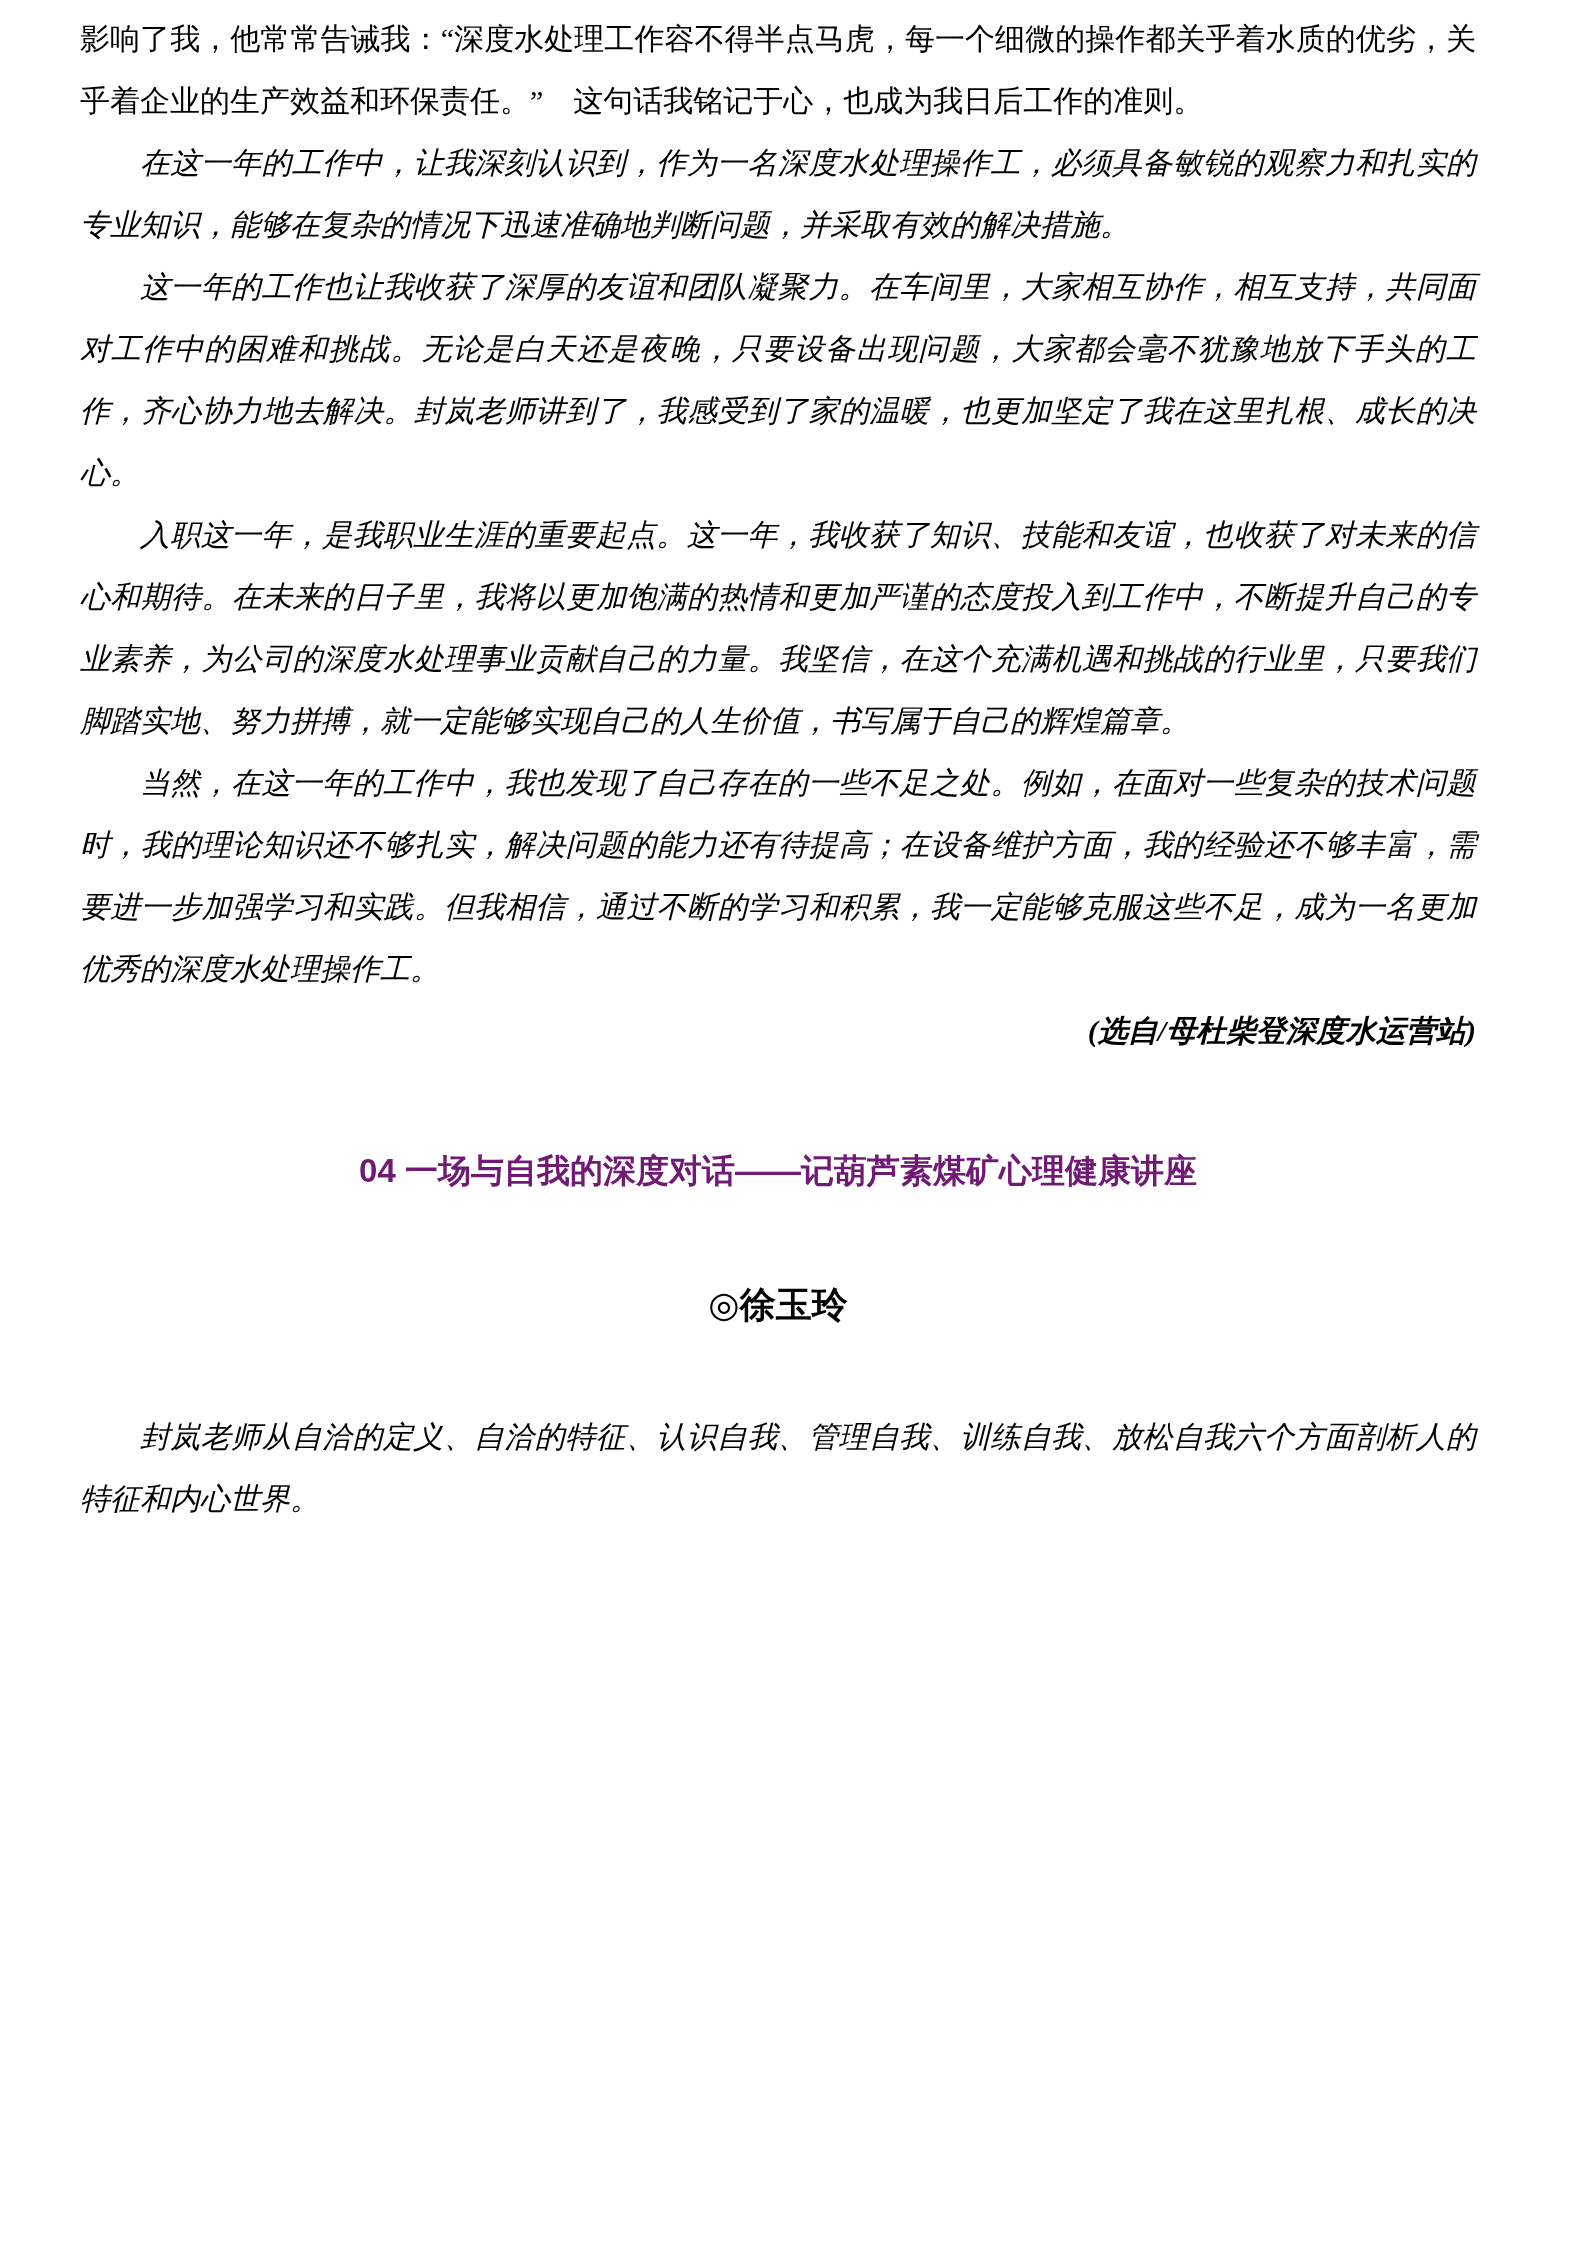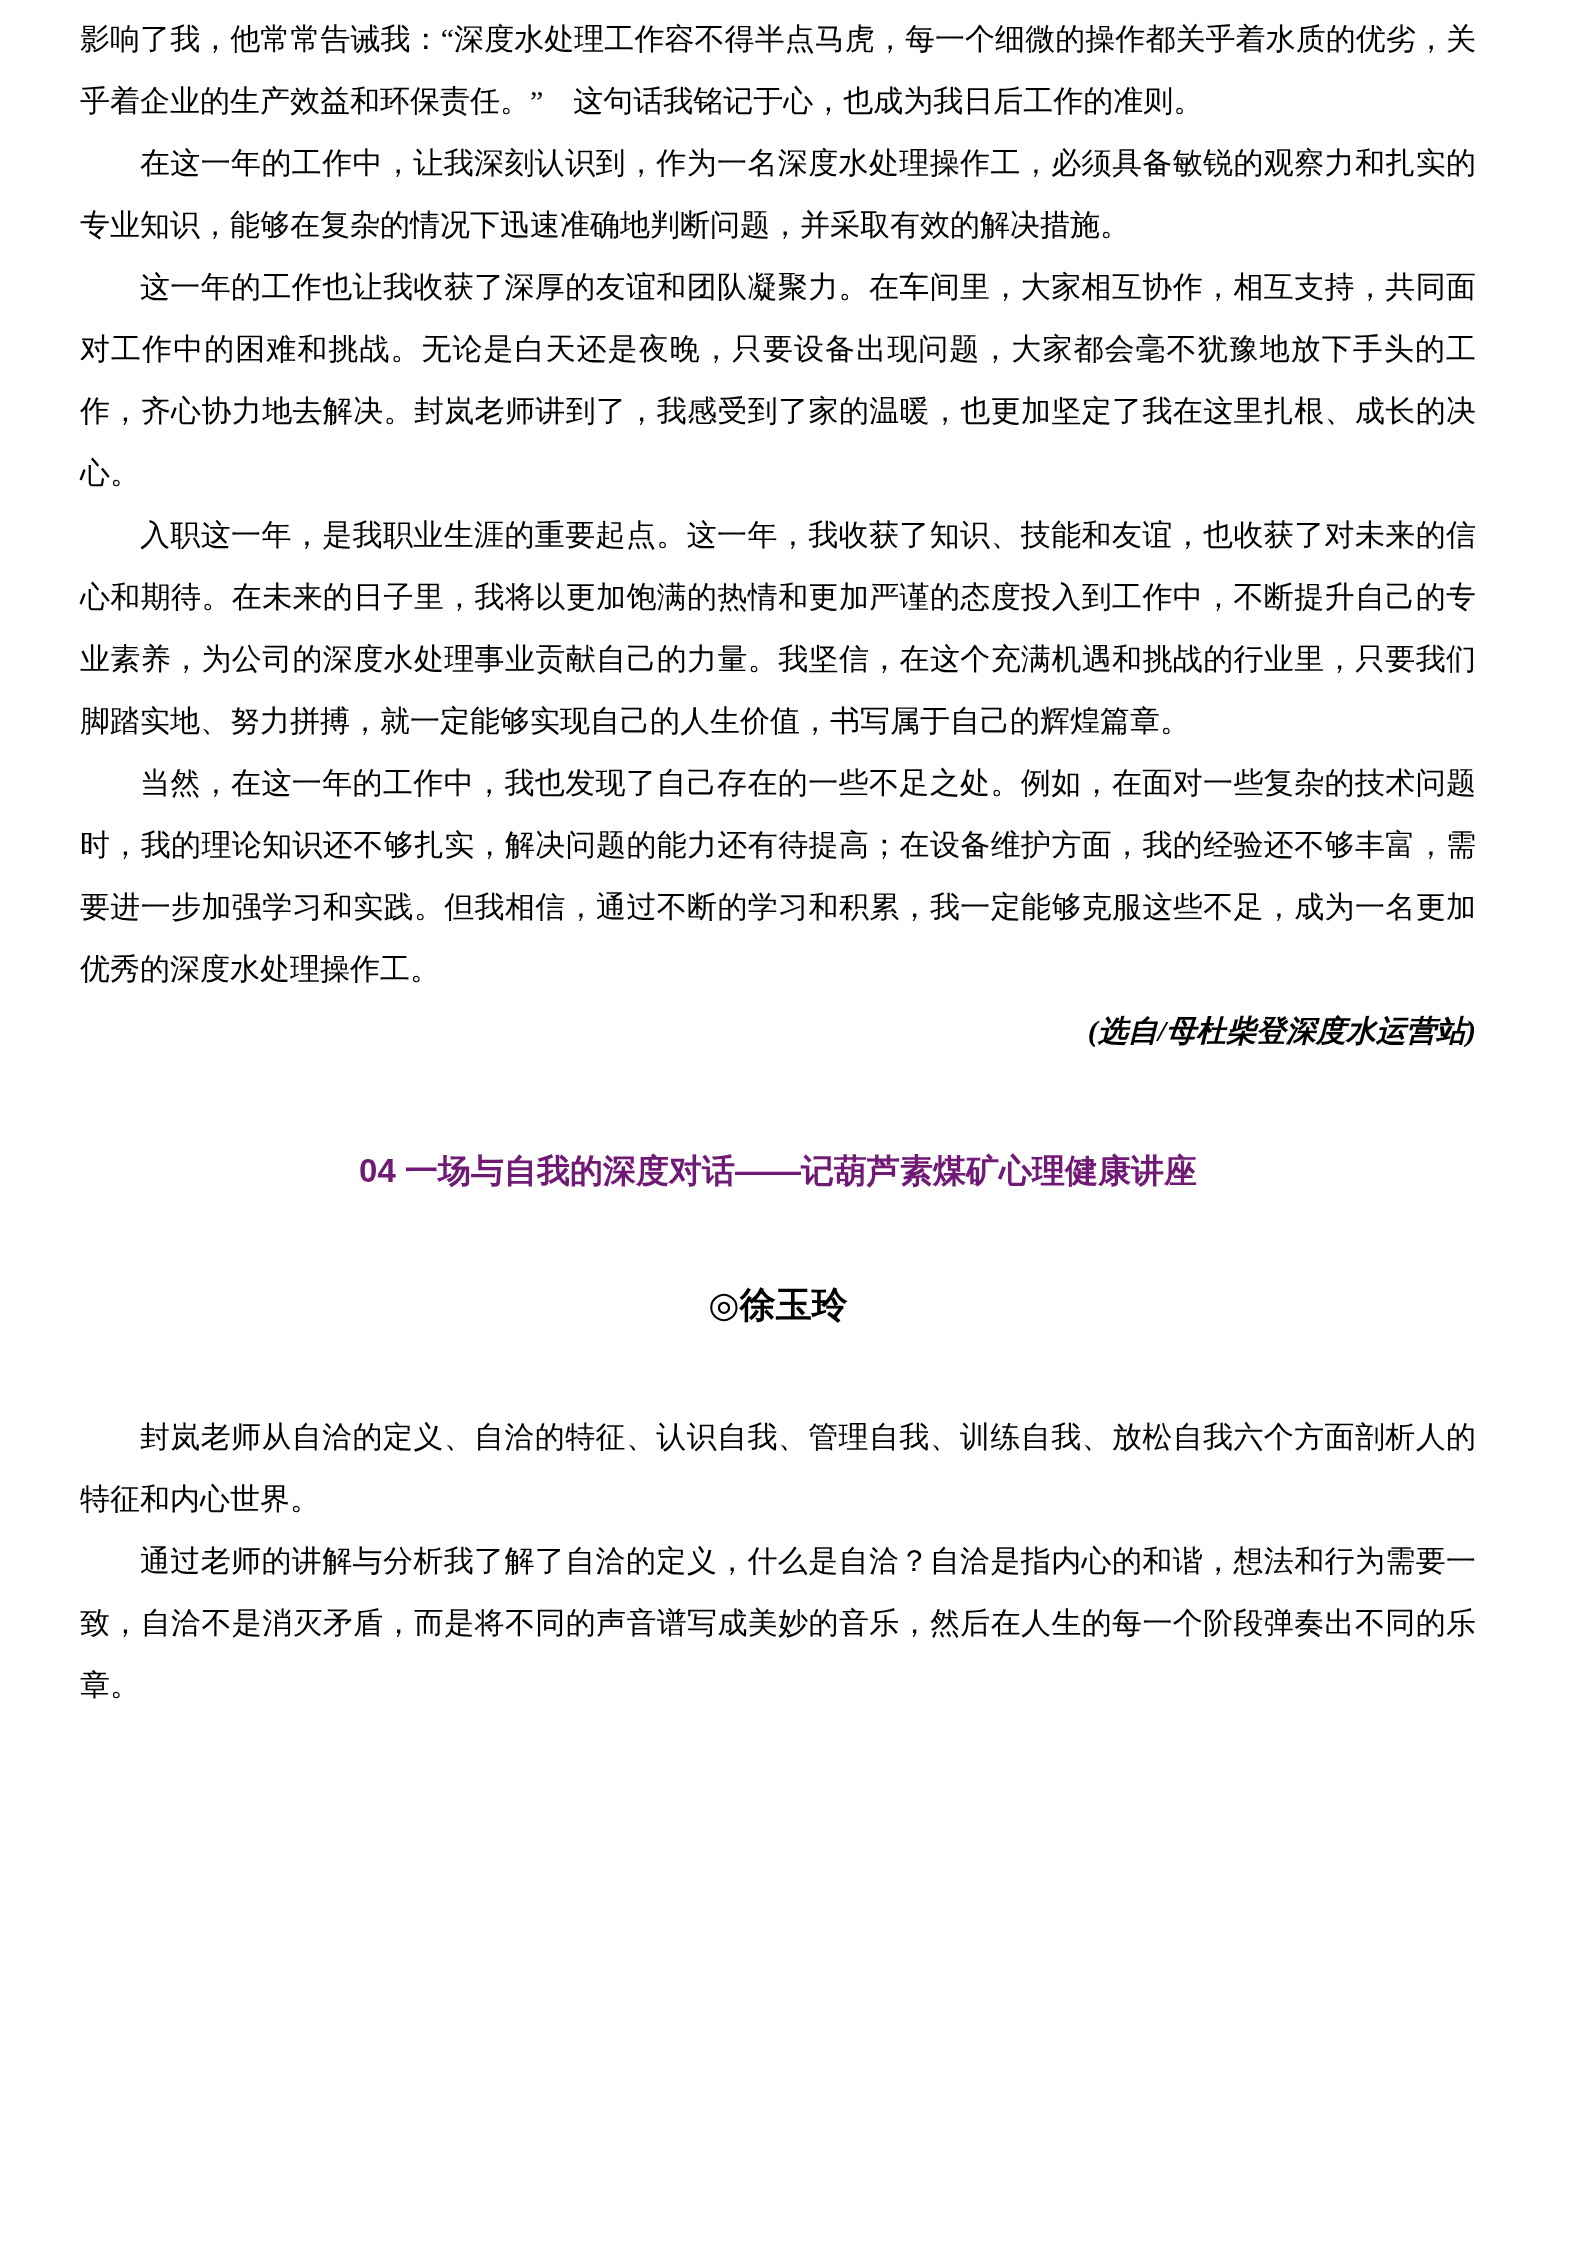--- a/index.html
+++ b/index.html
@@ -18,20 +18,21 @@
     font-family: "Liberation Serif", "DejaVu Serif", serif;
     font-size: 30px;
     line-height: 62px;
     text-align: justify;
   }
   p.para {
     margin: 0;
   }
   p.indent {
     text-indent: 2em;
+    font-style: italic;
   }
   p.attribution {
     text-align: right;
     font-style: italic;
     font-family: "Liberation Serif", "DejaVu Serif", serif;
     font-weight: bold;
   }
   h2.section-heading {
     margin: 78px 0 0 0;
     text-align: center;
@@ -62,16 +63,15 @@
     <p class="para indent">这一年的工作也让我收获了深厚的友谊和团队凝聚力。在车间里，大家相互协作，相互支持，共同面对工作中的困难和挑战。无论是白天还是夜晚，只要设备出现问题，大家都会毫不犹豫地放下手头的工作，齐心协力地去解决。封岚老师讲到了，我感受到了家的温暖，也更加坚定了我在这里扎根、成长的决心。</p>
     <p class="para indent">入职这一年，是我职业生涯的重要起点。这一年，我收获了知识、技能和友谊，也收获了对未来的信心和期待。在未来的日子里，我将以更加饱满的热情和更加严谨的态度投入到工作中，不断提升自己的专业素养，为公司的深度水处理事业贡献自己的力量。我坚信，在这个充满机遇和挑战的行业里，只要我们脚踏实地、努力拼搏，就一定能够实现自己的人生价值，书写属于自己的辉煌篇章。</p>
     <p class="para indent">当然，在这一年的工作中，我也发现了自己存在的一些不足之处。例如，在面对一些复杂的技术问题时，我的理论知识还不够扎实，解决问题的能力还有待提高；在设备维护方面，我的经验还不够丰富，需要进一步加强学习和实践。但我相信，通过不断的学习和积累，我一定能够克服这些不足，成为一名更加优秀的深度水处理操作工。</p>
     <p class="para attribution">(选自/母杜柴登深度水运营站)</p>
   </section>
 
   <section>
     <h2 class="section-heading">04 一场与自我的深度对话——记葫芦素煤矿心理健康讲座</h2>
     <p class="para author">◎徐玉玲</p>
     <p class="para indent">封岚老师从自洽的定义、自洽的特征、认识自我、管理自我、训练自我、放松自我六个方面剖析人的特征和内心世界。</p>
-    <p class="para indent">通过老师的讲解与分析我了解了自洽的定义，什么是自洽？自洽是指内心的和谐，想法和行为需要一致，自洽不是消灭矛盾，而是将不同的声音谱写成美妙的音乐，然后在人生的每一个阶段弹奏出不同的乐章。</p>
   </section>
 
 </div>
 
 </body></html>

